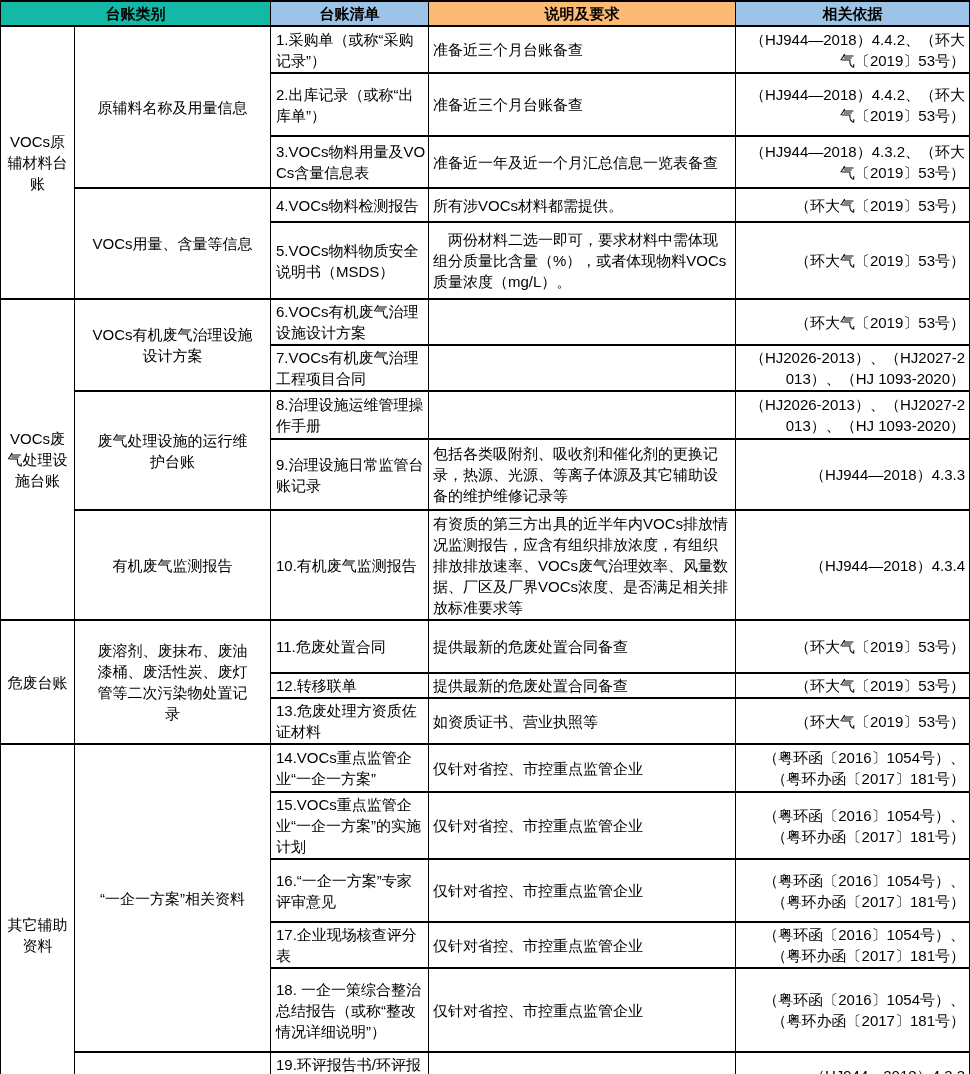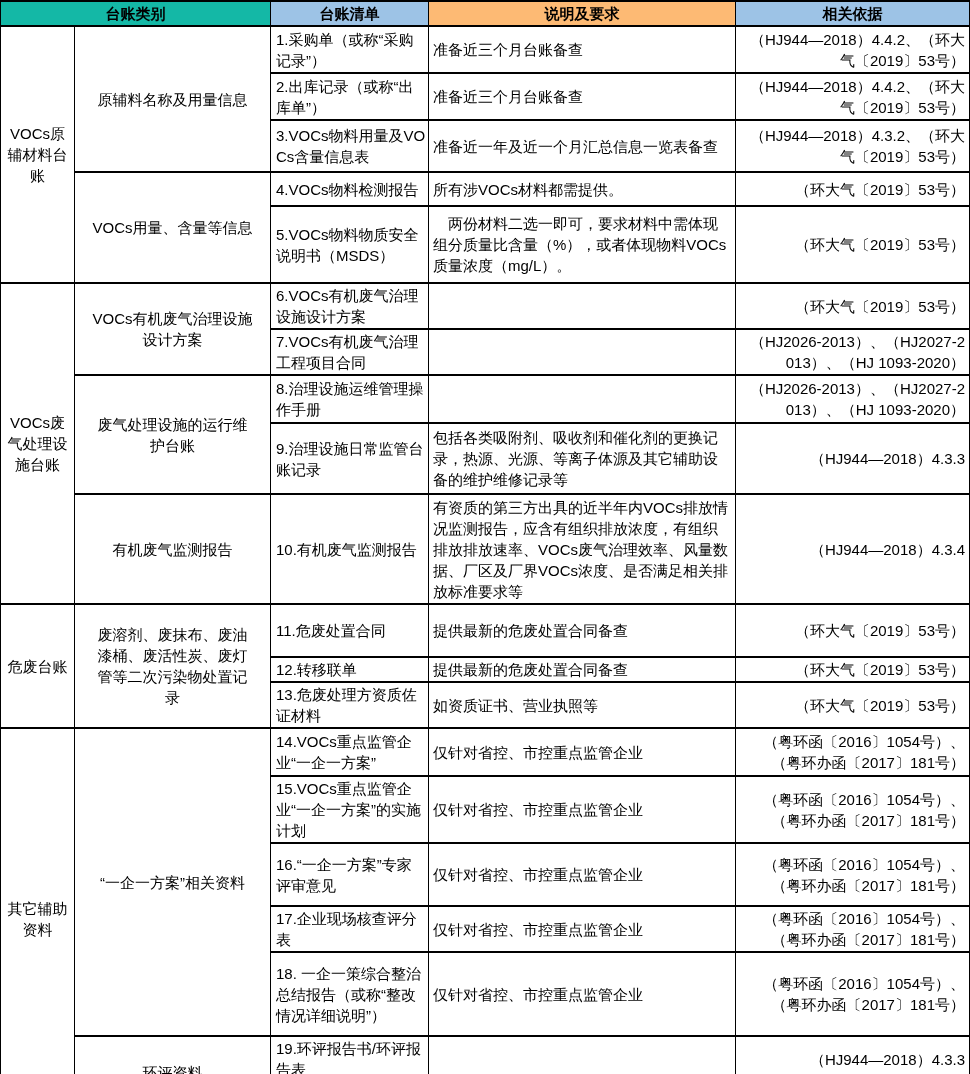--- a/index.html
+++ b/index.html
@@ -80,21 +80,21 @@
       </tr>
     </thead>
     <tbody>
         <tr style="height: 47px;">
           <td class="cat" rowspan="5">VOCs原辅材料台账</td>
           <td class="subcat" rowspan="3">原辅料名称及用量信息</td>
           <td class="list">1.采购单（或称“采购记录”）</td>
           <td class="desc">准备近三个月台账备查</td>
           <td class="basis">（HJ944—2018）4.4.2、（环大气〔2019〕53号）</td>
         </tr>
-        <tr style="height: 47px;">
+        <tr style="height: 63px;">
           <td class="list">2.出库记录（或称“出库单”）</td>
           <td class="desc">准备近三个月台账备查</td>
           <td class="basis">（HJ944—2018）4.4.2、（环大气〔2019〕53号）</td>
         </tr>
         <tr style="height: 52px;">
           <td class="list">3.VOCs物料用量及VOCs含量信息表</td>
           <td class="desc">准备近一年及近一个月汇总信息一览表备查</td>
           <td class="basis">（HJ944—2018）4.3.2、（环大气〔2019〕53号）</td>
         </tr>
         <tr style="height: 34px;">

